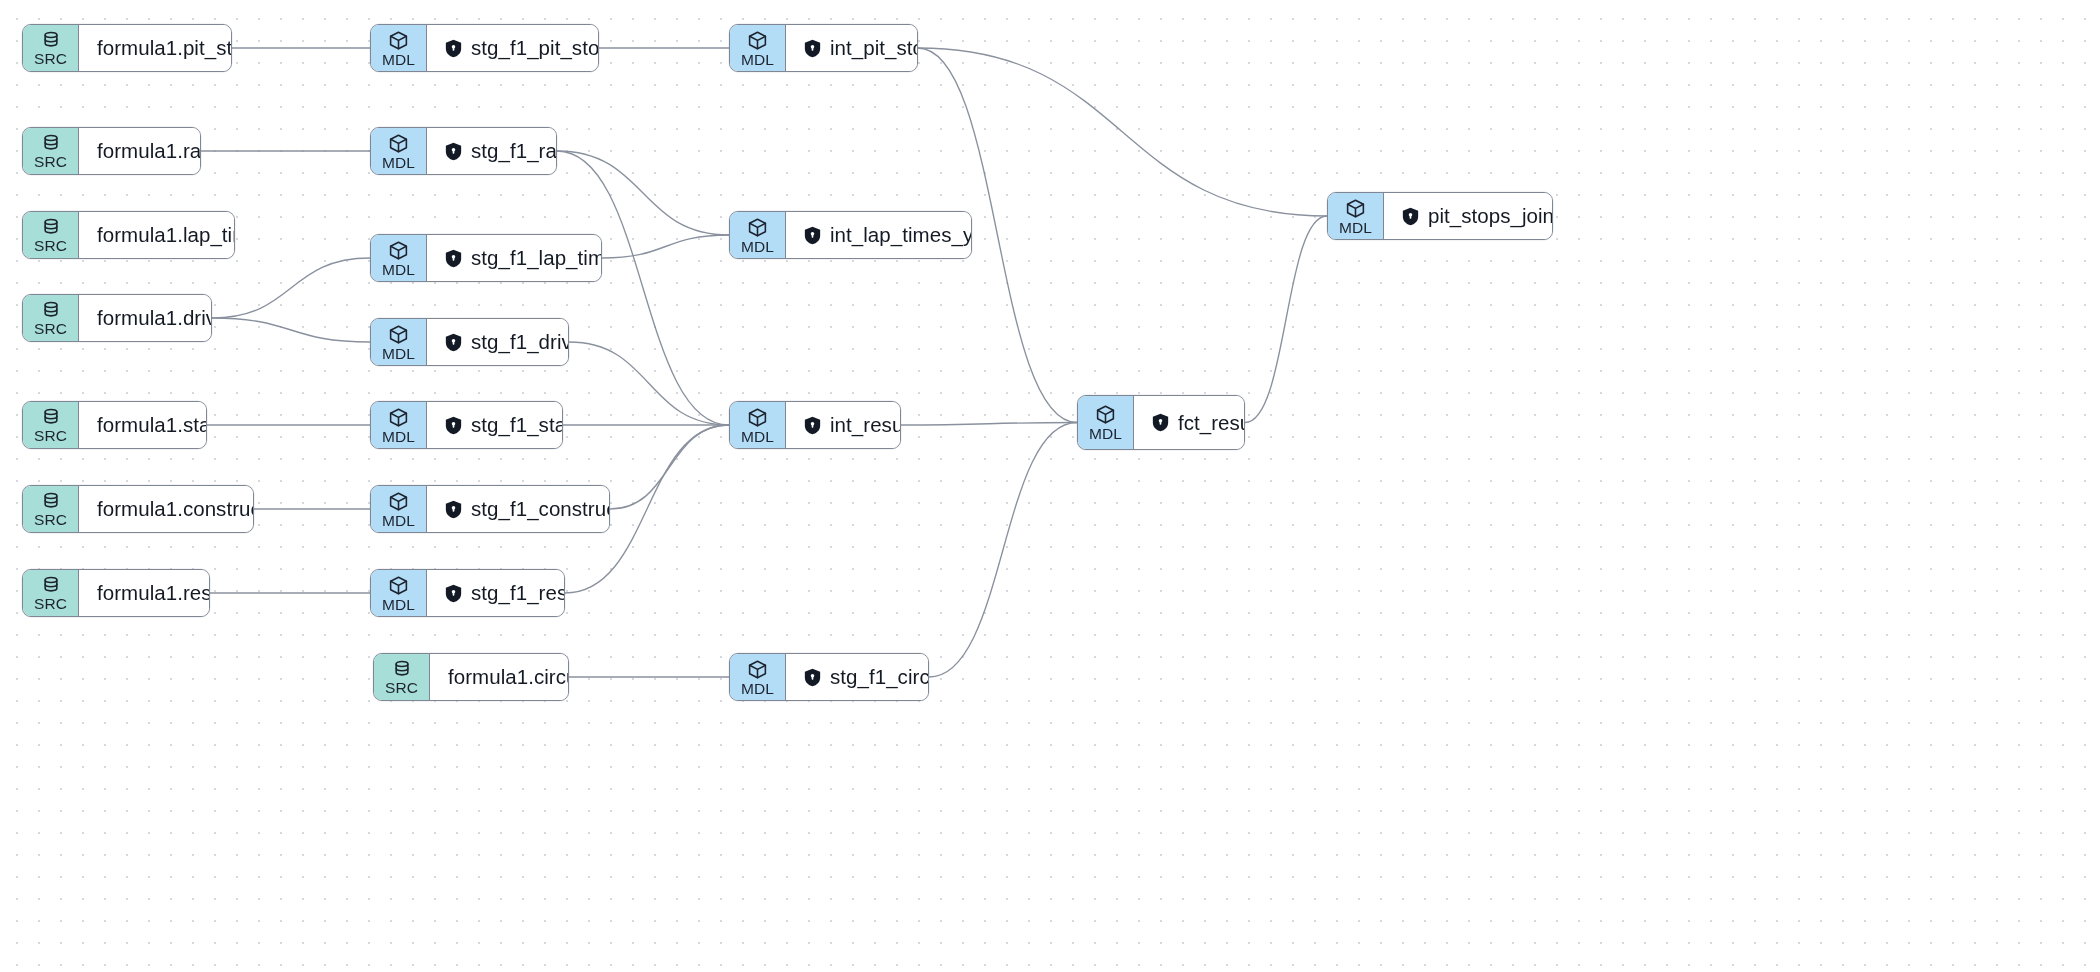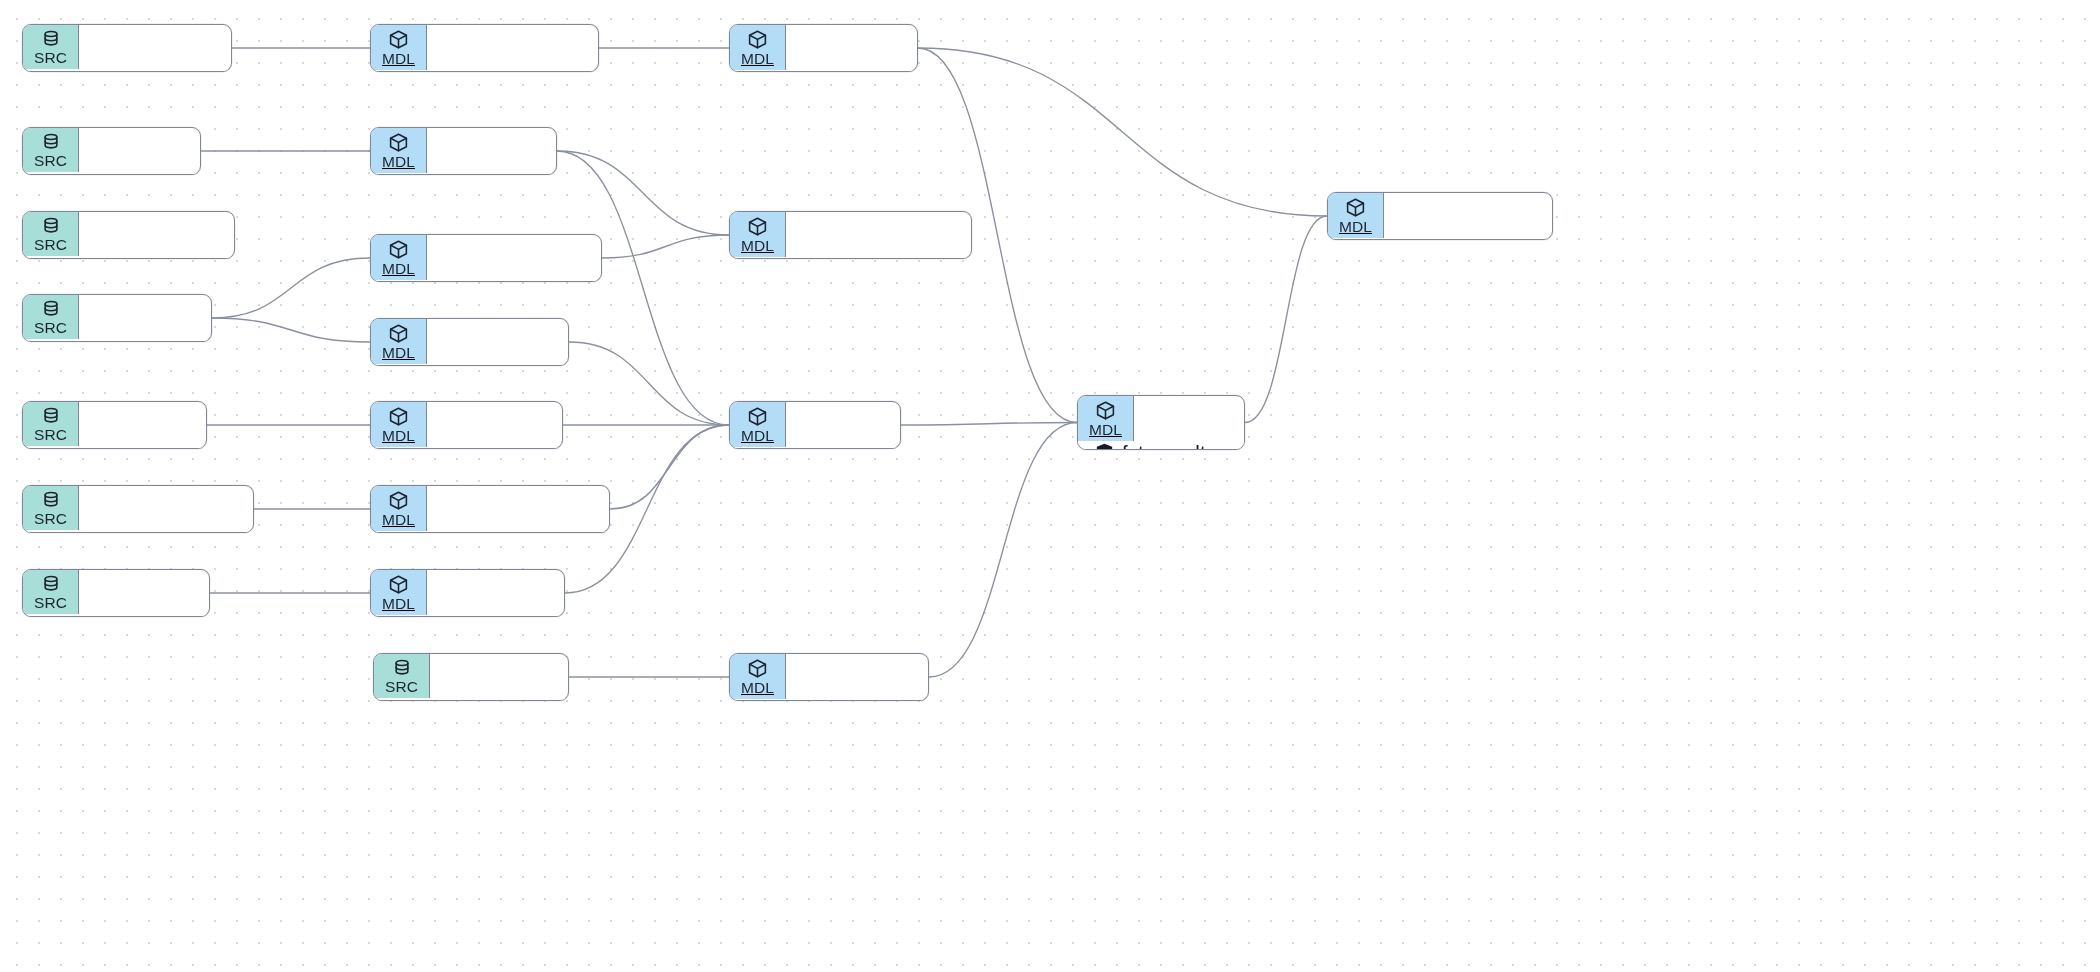--- a/index.html
+++ b/index.html
@@ -23,35 +23,34 @@
   }
   .node {
     position: absolute;
     display: flex;
     align-items: stretch;
     background: #ffffff;
     border: 1.6px solid #7f8694;
     border-radius: 9px;
     overflow: hidden;
     box-shadow: 0 0 0 0.5px rgba(120,126,138,0.18);
-    flex-direction: column;
   }
   .node .badge {
     flex: 0 0 auto;
     width: 56px;
     display: flex;
     flex-direction: column;
     align-items: center;
     justify-content: center;
     gap: 1px;
     border-right: 1.4px solid #7f8694;
     padding: 4px 0 3px;
   }
   .node.src .badge { background: #a7ded8; }
-  .node.mdl .badge { background: #b3ddf7; text-decoration: underline; }
+  .node.mdl .badge { background: #b3ddf7; }
   .badge .bicon { display: block; line-height: 0; }
   .badge .btext {
     font-size: 15.5px;
     color: #1d2430;
     letter-spacing: 0.1px;
     line-height: 1;
   }
   .node .body {
     flex: 1 1 auto;
     display: flex;

